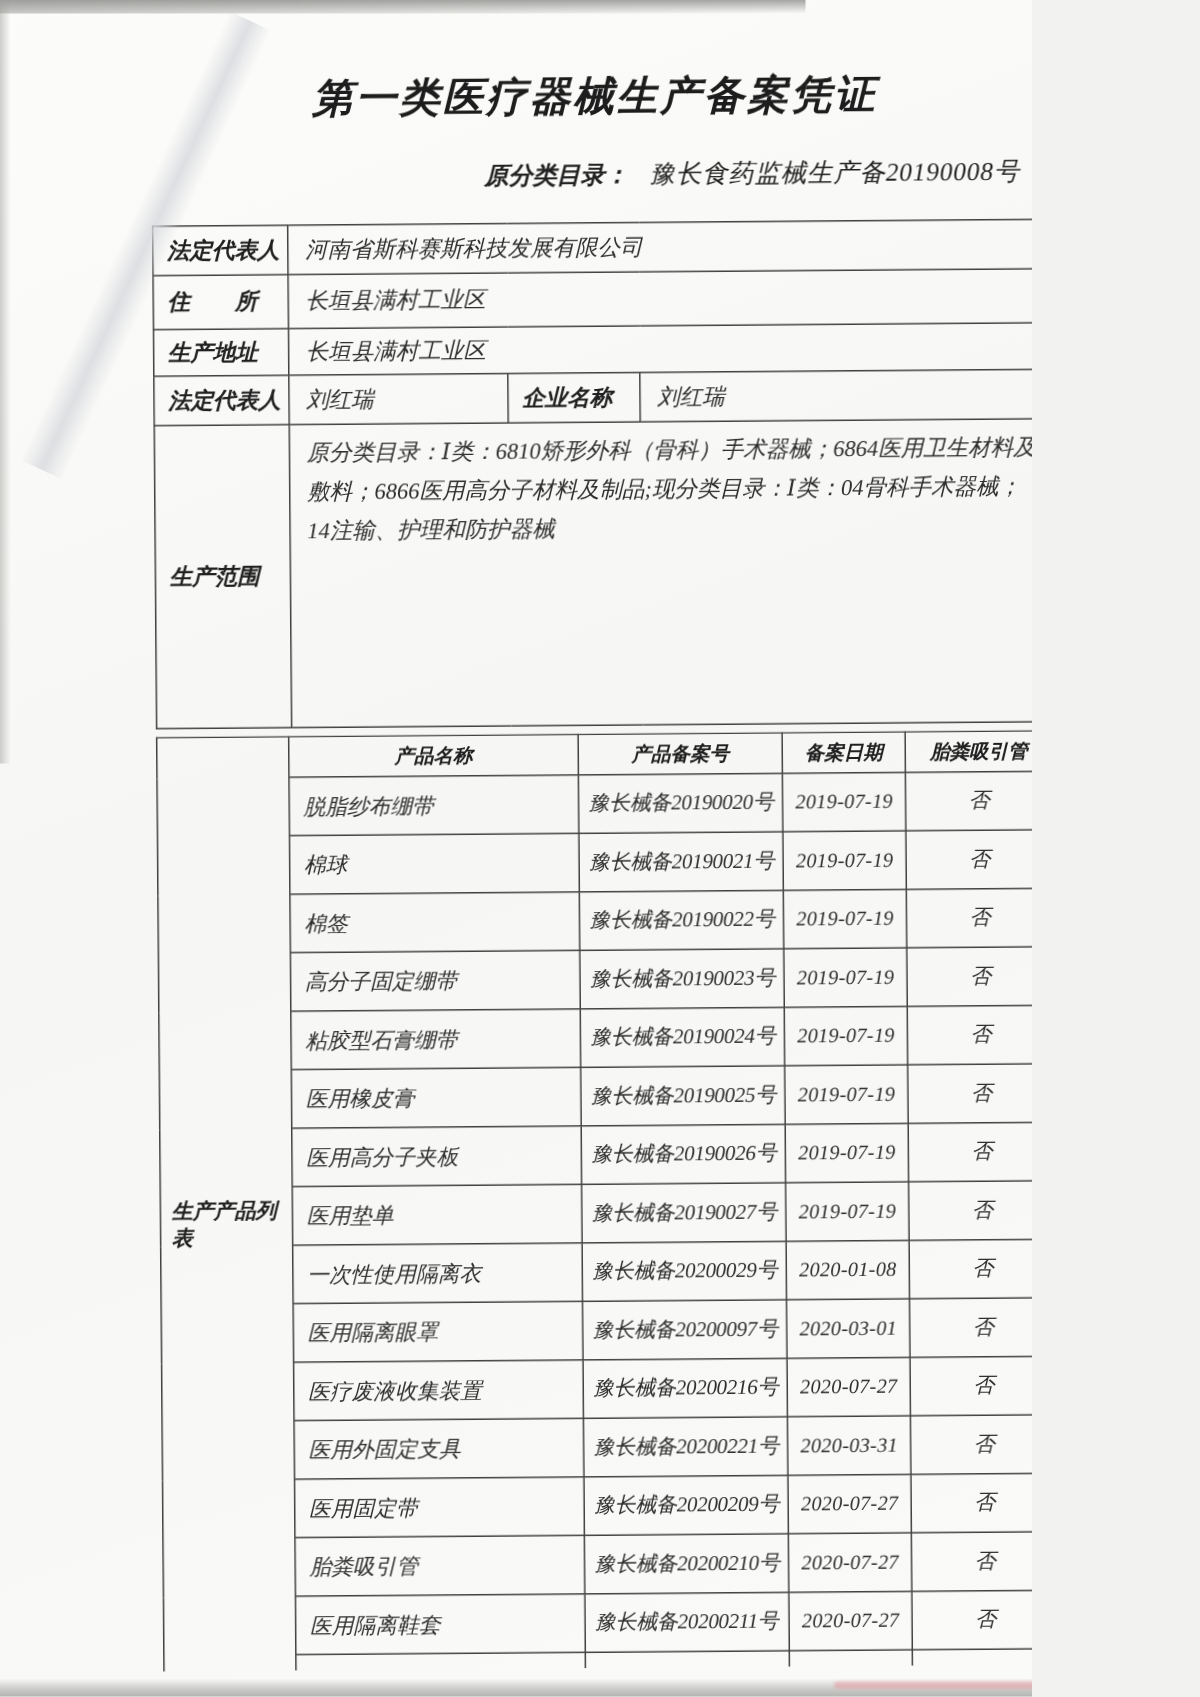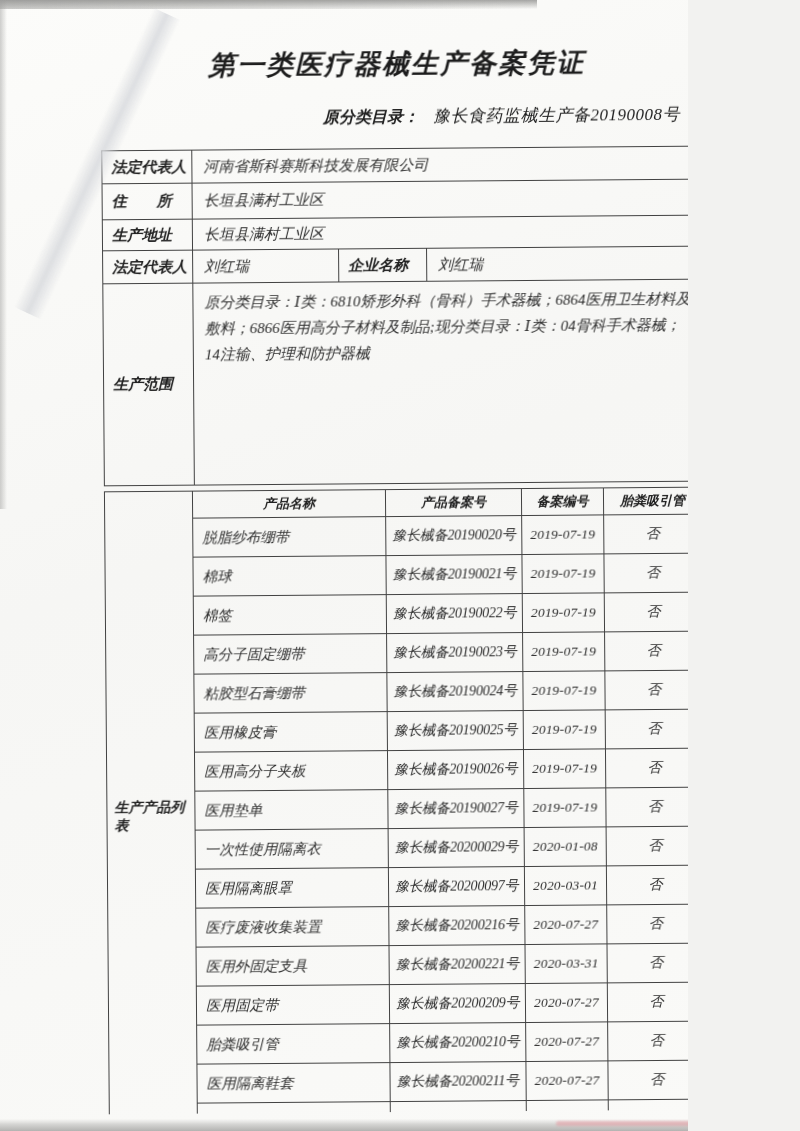--- a/index.html
+++ b/index.html
@@ -116,21 +116,21 @@
             <col style="width:193px">
             <col style="width:136px">
             <col style="width:82px">
             <col style="width:98px">
           </colgroup>
         <tbody id="prows">
           <tr>
             <td class="side" rowspan="17">生产产品列表</td>
             <th>产品名称</th>
             <th>产品备案号</th>
-            <th>备案编号</th>
+            <th>备案日期</th>
             <th>胎粪吸引管</th>
           </tr>
         <tr>
               <td class="c-name">脱脂纱布绷带</td>
               <td class="c-no">豫长械备20190020号</td>
               <td class="c-date">2019-07-19</td>
               <td class="c-yn">否</td>
             </tr>
             <tr>
               <td class="c-name">棉球</td>

